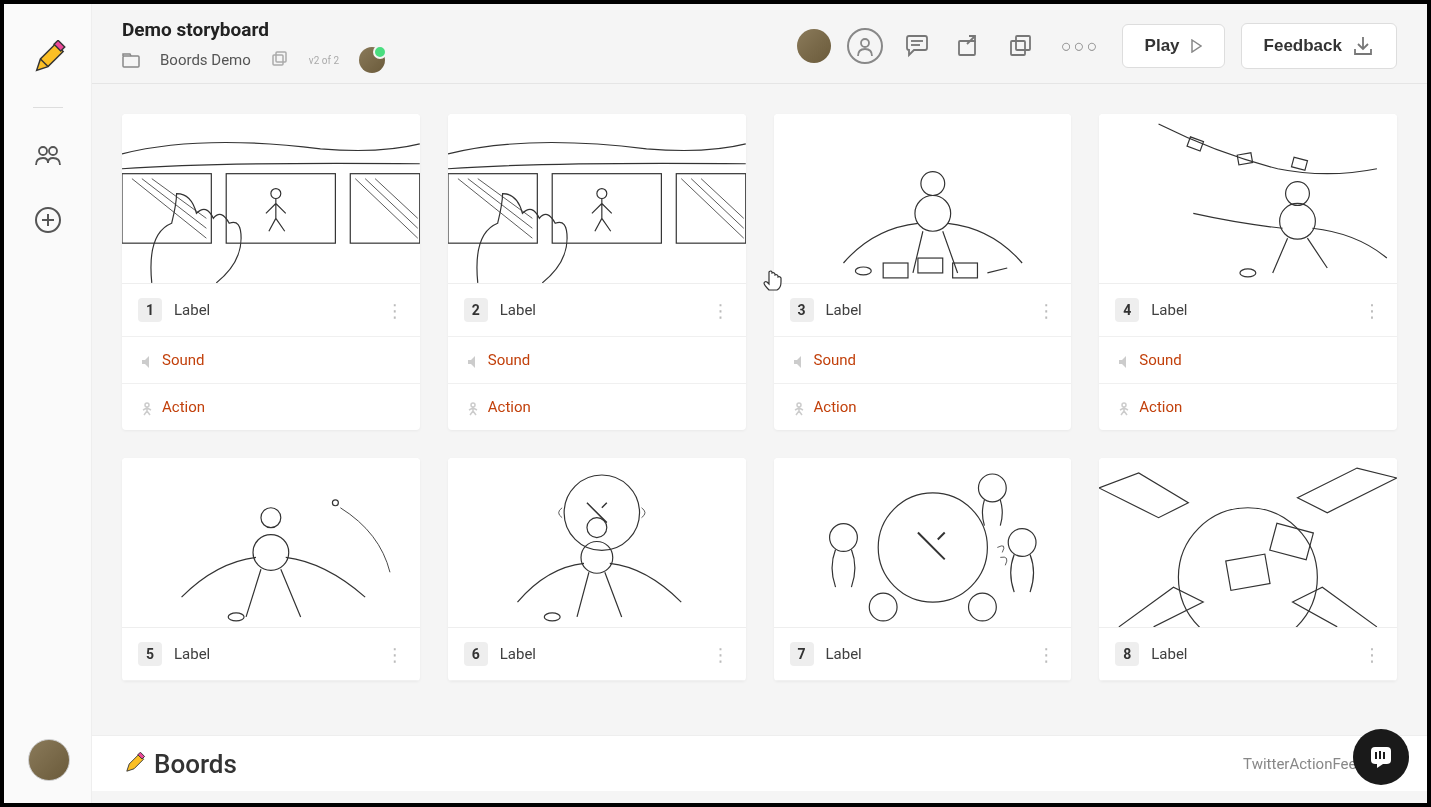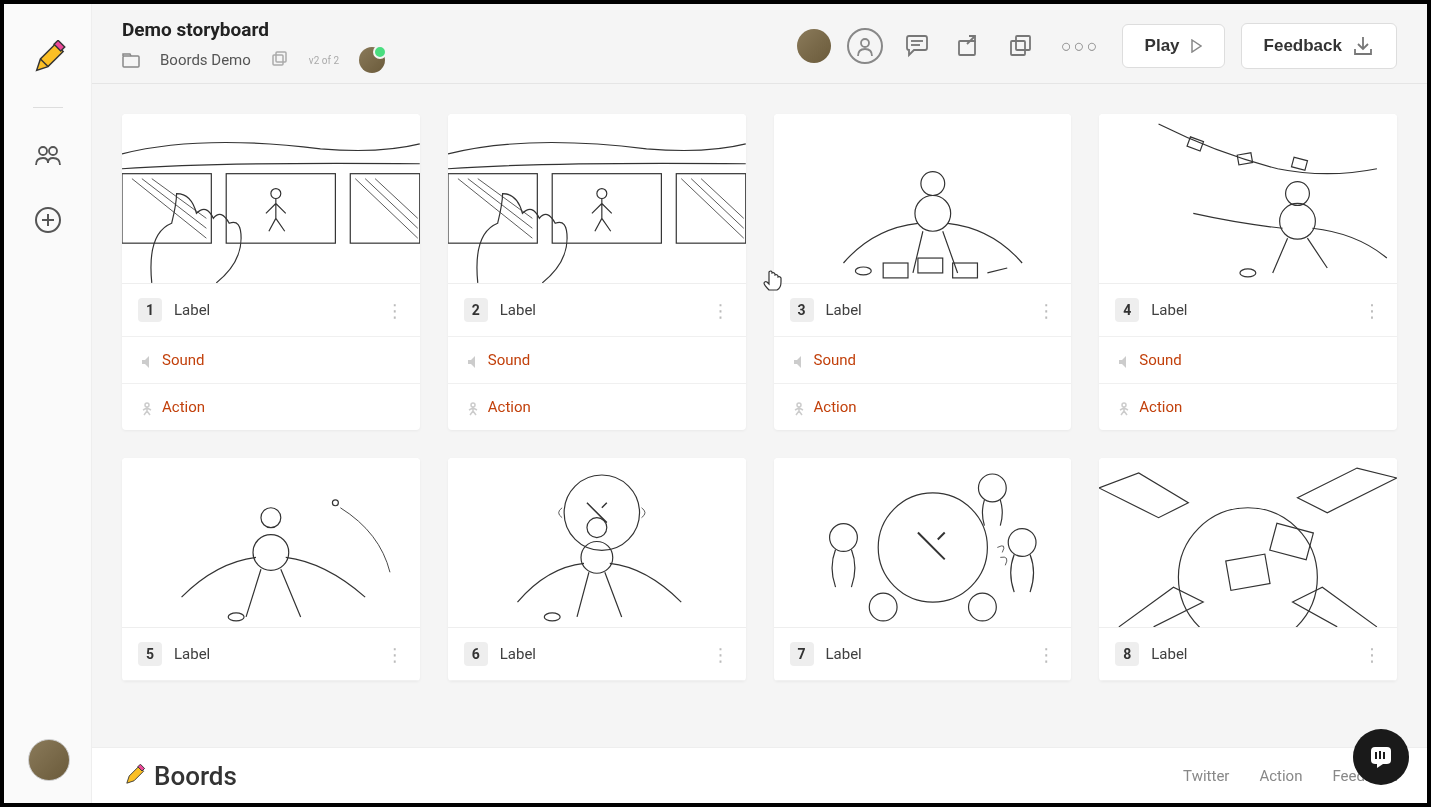--- a/index.html
+++ b/index.html
@@ -231,42 +231,41 @@
     .row-icon {
       width: 18px;
       display: flex;
       justify-content: center;
     }
     .row-text {
       font-size: 15px;
     }
     .footer {
       position: absolute;
-      bottom: 0;
+      bottom: 12px;
       left: 88px;
       right: 0;
       height: 56px;
       background: #fff;
       display: flex;
       align-items: center;
       justify-content: space-between;
       padding: 0 30px;
       border-top: 1px solid #eee;
     }
     .footer-logo {
       display: flex;
       align-items: center;
       gap: 8px;
       font-size: 26px;
       font-weight: 500;
       color: #333;
     }
     .footer-links {
       display: flex;
-      gap: 30px;
       align-items: center;
     }
     .footer-link {
       color: #888;
       font-size: 15px;
       cursor: pointer;
     }
     .chat-bubble {
       position: absolute;
       bottom: 18px;

